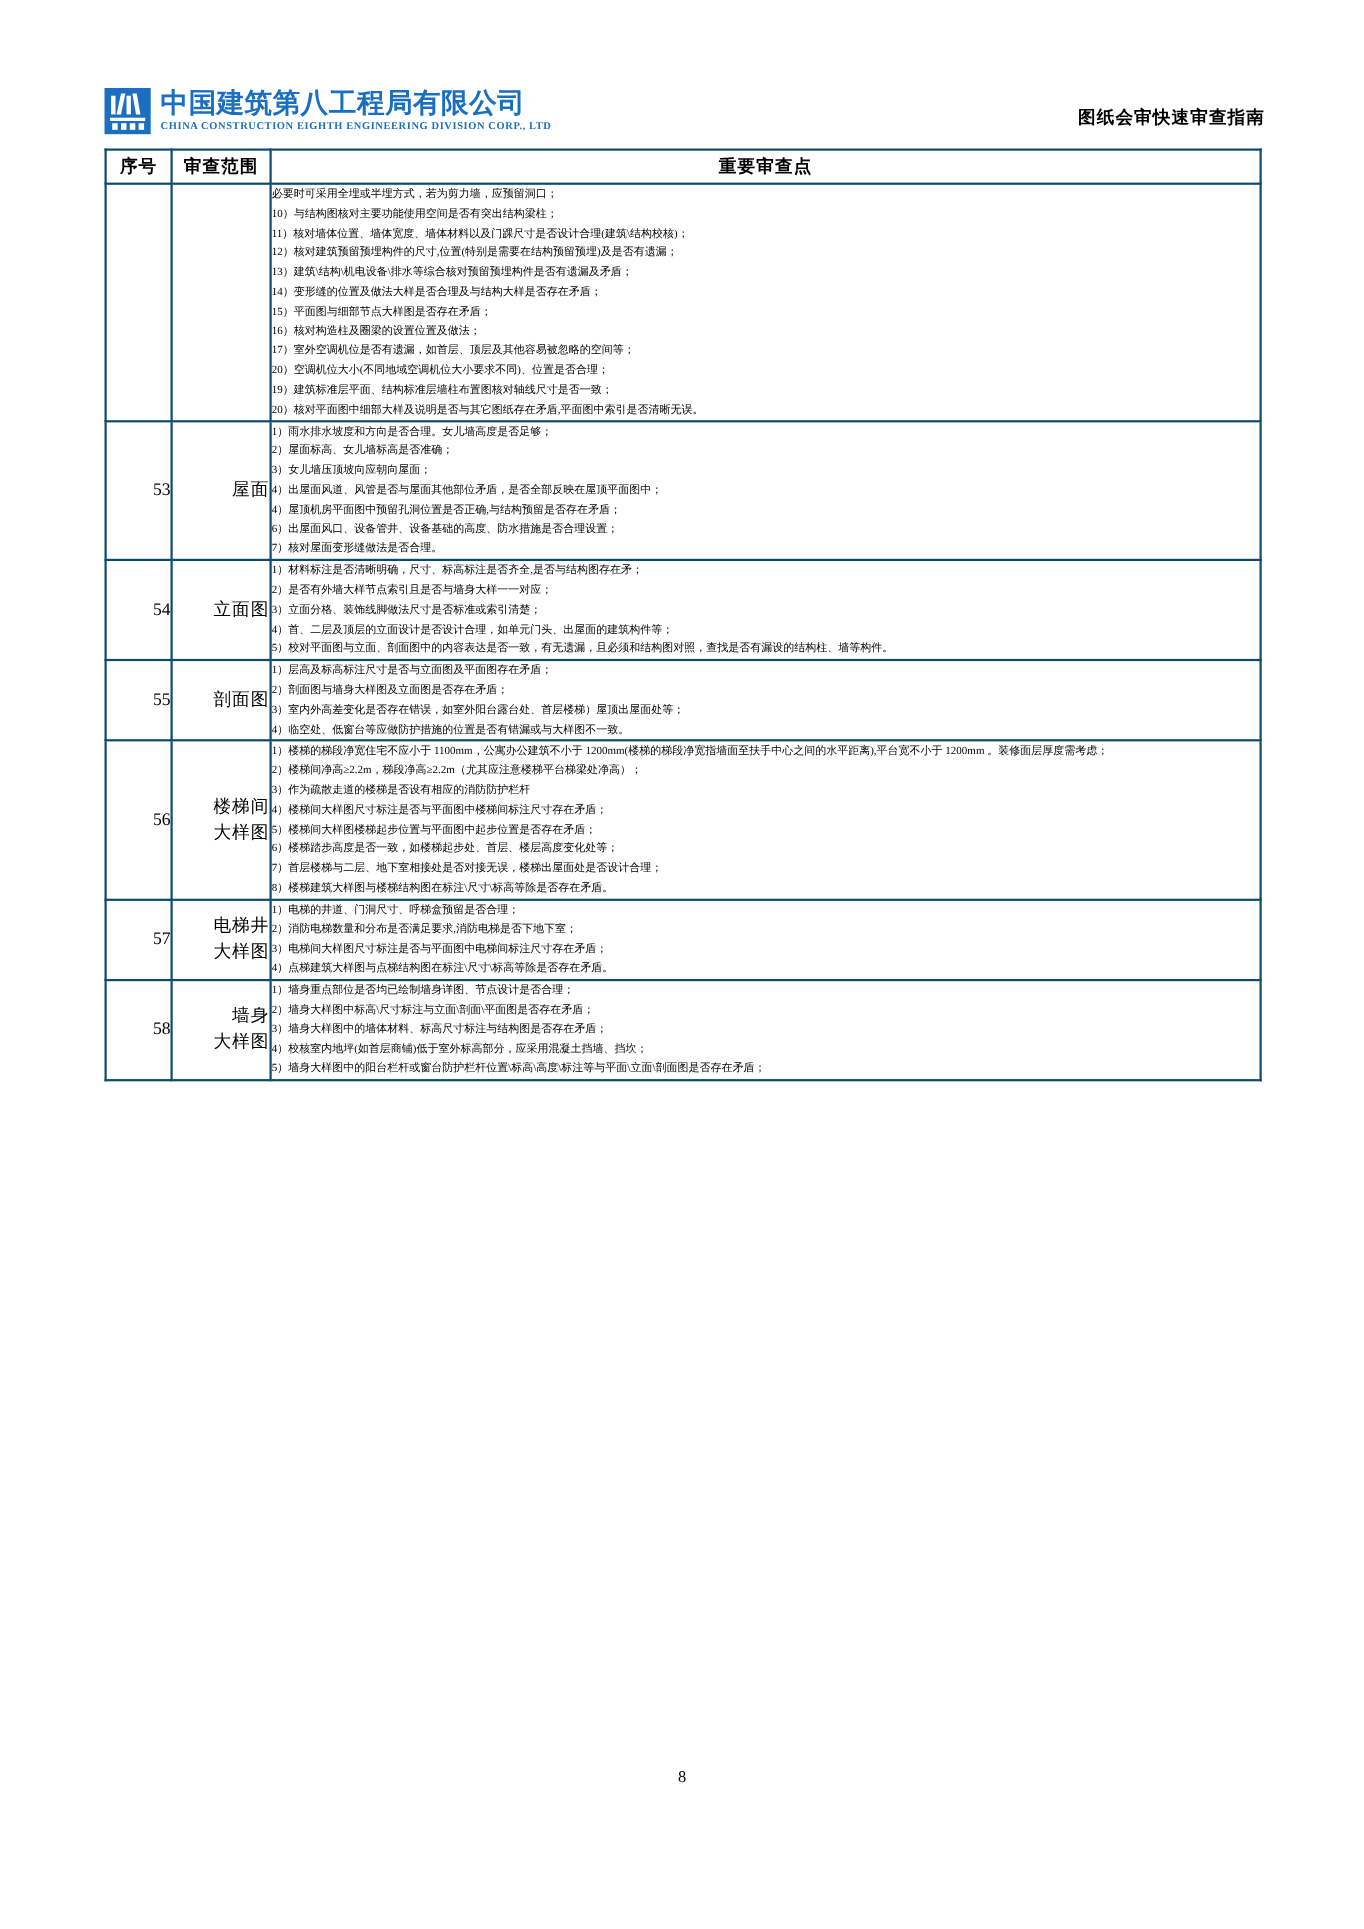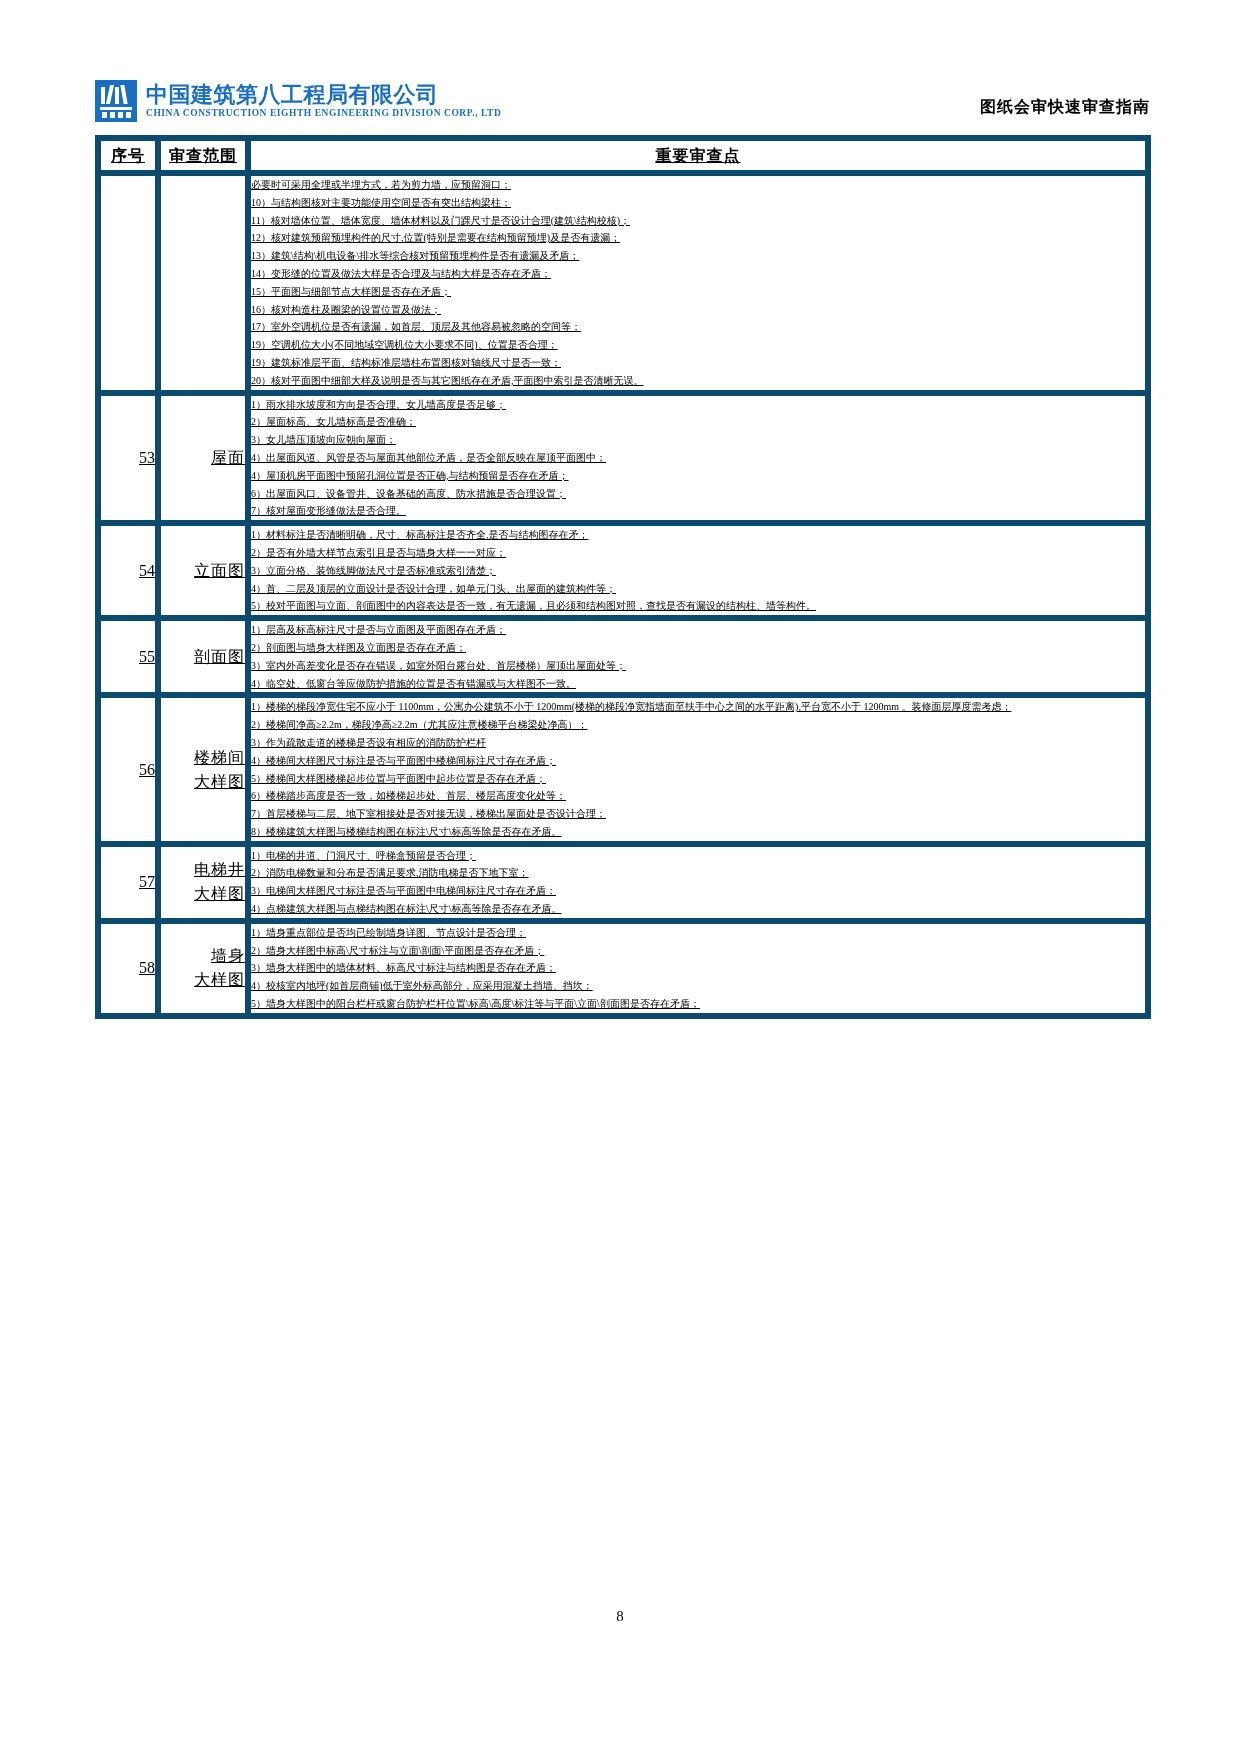--- a/index.html
+++ b/index.html
@@ -54,21 +54,21 @@
   .bm3 { left: 20px; top: 7px;  width: 4px;  height: 17px; }
   .bm4 { left: 27px; top: 5px;  width: 4px;  height: 19px; transform: skewX(10deg); }
   .bm5 { left: 5px;  top: 27px; width: 32px; height: 3px; }
   .bm6 { left: 7px;  top: 32px; width: 5px;  height: 6px; }
   .bm7 { left: 15px; top: 32px; width: 5px;  height: 6px; }
   .bm8 { left: 23px; top: 32px; width: 5px;  height: 6px; }
   .bm9 { left: 31px; top: 32px; width: 5px;  height: 6px; }
   .brand-text { line-height: 1.05; }
   .brand-cn {
     font-family: "Liberation Sans", "DejaVu Sans", sans-serif;
-    font-size: 22px;
+    font-size: 25px;
     font-weight: 700;
     color: #1a6fc0;
     letter-spacing: 0.5px;
     white-space: nowrap;
   }
   .brand-en {
     font-family: Liberation Serif, serif;
     font-size: 9.5px;
     font-weight: 700;
     color: #1a6fc0;
@@ -87,24 +87,23 @@
 
   
   table.review-table {
     width: 1050px;
     border-collapse: collapse;
     margin-top: 9px;
     table-layout: fixed;
   }
   table.review-table th,
   table.review-table td {
-    border: 6px solid #0c4a6e;
+    border: 2px solid #0c4a6e;
     vertical-align: middle;
     padding: 0;
-    text-decoration: underline;
   }
   col.c-no    { width: 60px; }
   col.c-scope { width: 90px; }
   col.c-point { width: 900px; }
 
   thead th {
     text-align: center;
     font-size: 16px;
     font-weight: 700;
     letter-spacing: 1px;
@@ -187,21 +186,21 @@
           <td class="cell-points">
             <p class="hang">必要时可采用全埋或半埋方式，若为剪力墙，应预留洞口；</p>
             <p class="hang">10）与结构图核对主要功能使用空间是否有突出结构梁柱；</p>
             <p class="hang">11）核对墙体位置、墙体宽度、墙体材料以及门踝尺寸是否设计合理(建筑\结构校核)；</p>
             <p class="hang">12）核对建筑预留预埋构件的尺寸,位置(特别是需要在结构预留预埋)及是否有遗漏；</p>
             <p class="hang">13）建筑\结构\机电设备\排水等综合核对预留预埋构件是否有遗漏及矛盾；</p>
             <p class="hang">14）变形缝的位置及做法大样是否合理及与结构大样是否存在矛盾；</p>
             <p class="hang">15）平面图与细部节点大样图是否存在矛盾；</p>
             <p class="hang">16）核对构造柱及圈梁的设置位置及做法；</p>
             <p class="hang">17）室外空调机位是否有遗漏，如首层、顶层及其他容易被忽略的空间等；</p>
-            <p class="hang">19）空调机位大小(不同地域空调机位大小要求不同)、位置是否合理；</p>
+            <p class="hang">20）空调机位大小(不同地域空调机位大小要求不同)、位置是否合理；</p>
             <p class="hang">19）建筑标准层平面、结构标准层墙柱布置图核对轴线尺寸是否一致；</p>
             <p class="hang">20）核对平面图中细部大样及说明是否与其它图纸存在矛盾,平面图中索引是否清晰无误。</p>
           </td>
         </tr>
         <tr>
           <td class="cell-no">53</td>
           <td class="cell-scope">
             <span class="sline">屋面</span>
           </td>
           <td class="cell-points">

